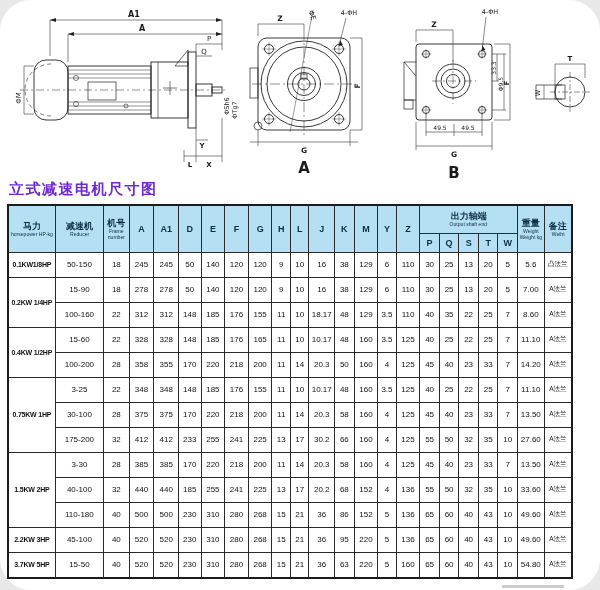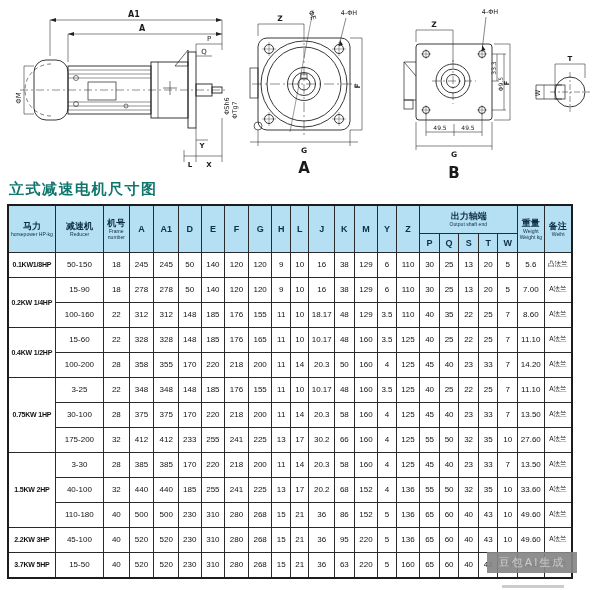--- a/index.html
+++ b/index.html
@@ -1,20 +1,20 @@
 <!DOCTYPE html>
 <html><head>
 <meta charset="utf-8">
 <style>
   html,body{margin:0;padding:0;background:#e8e8e8;}
   .screen{position:relative;width:600px;height:590px;background:#ffffff;overflow:hidden;
-          font-family:"Liberation Sans","DejaVu Sans",sans-serif;color:#111;}
+          font-family:"Liberation Sans","DejaVu Sans",sans-serif;color:#111;border-radius:31px;}
   svg{position:absolute;overflow:visible;}
   svg text{font-family:"DejaVu Sans","Liberation Sans",sans-serif;fill:#1a1a1a;}
-  .title{position:absolute;left:9px;top:180px;font-size:15px;font-weight:bold;color:#0f766e;letter-spacing:1.5px;}
+  .title{position:absolute;left:9px;top:180px;font-size:15px;font-weight:bold;color:#6d28d9;letter-spacing:1.5px;}
   table.dim{position:absolute;left:7px;top:204px;border-collapse:collapse;table-layout:fixed;width:566px;}
   table.dim th,table.dim td{border:1px solid #2a2a2a;text-align:center;vertical-align:middle;padding:0;overflow:hidden;}
   table.dim{border:2px solid #1c1c1c;}
   thead th{background:#b5dff2;color:#0e2e45;}
   th .zh{font-size:9px;font-weight:bold;line-height:10px;}
   th .en{font-size:5.5px;font-weight:normal;line-height:6px;transform:scale(.92);}
   th.letter{font-size:9px;font-weight:bold;}
   th.sub{font-size:9px;font-weight:bold;height:18px;}
   tbody td{font-size:8px;height:24px;background:#fff;}
   td.hp{font-size:7px;font-weight:bold;letter-spacing:-0.2px;}
@@ -578,16 +578,15 @@
           <td>60</td>
           <td>40</td>
           <td>43</td>
           <td>10</td>
           <td>54.80</td>
           <td class="note">A法兰</td>
         </tr>
       </tbody>
   </table>
 
-  <div class="wm">豆包AI生成</div>
   <div class="wm-line"></div>
 
 </div>
 
 </body></html>

